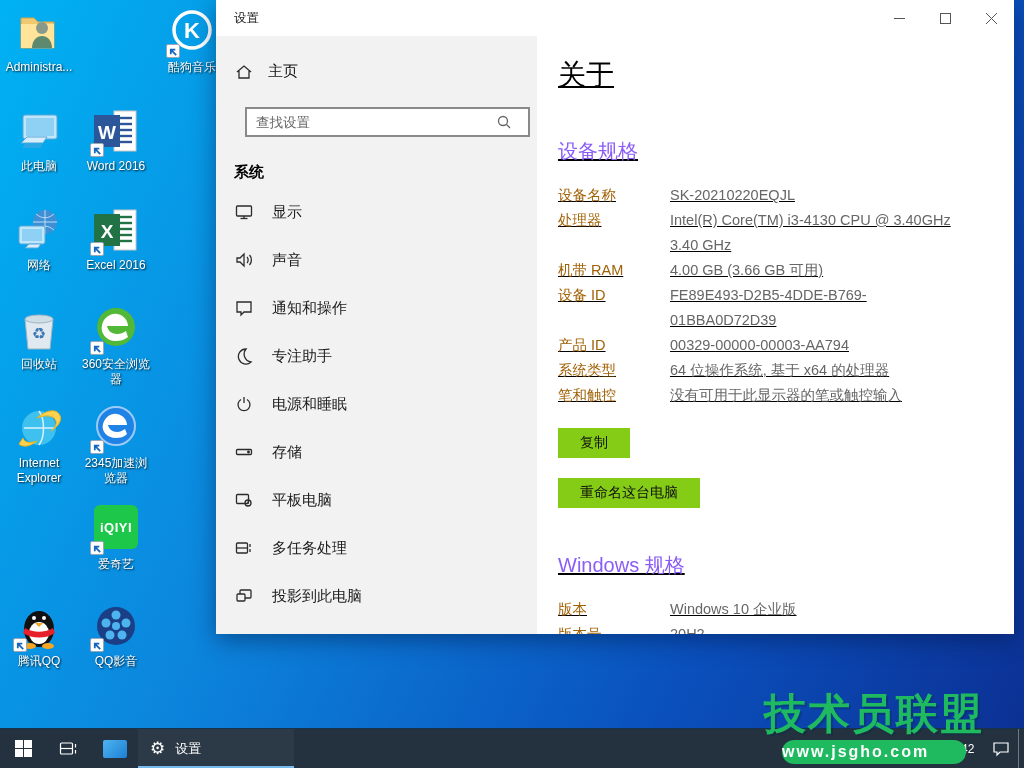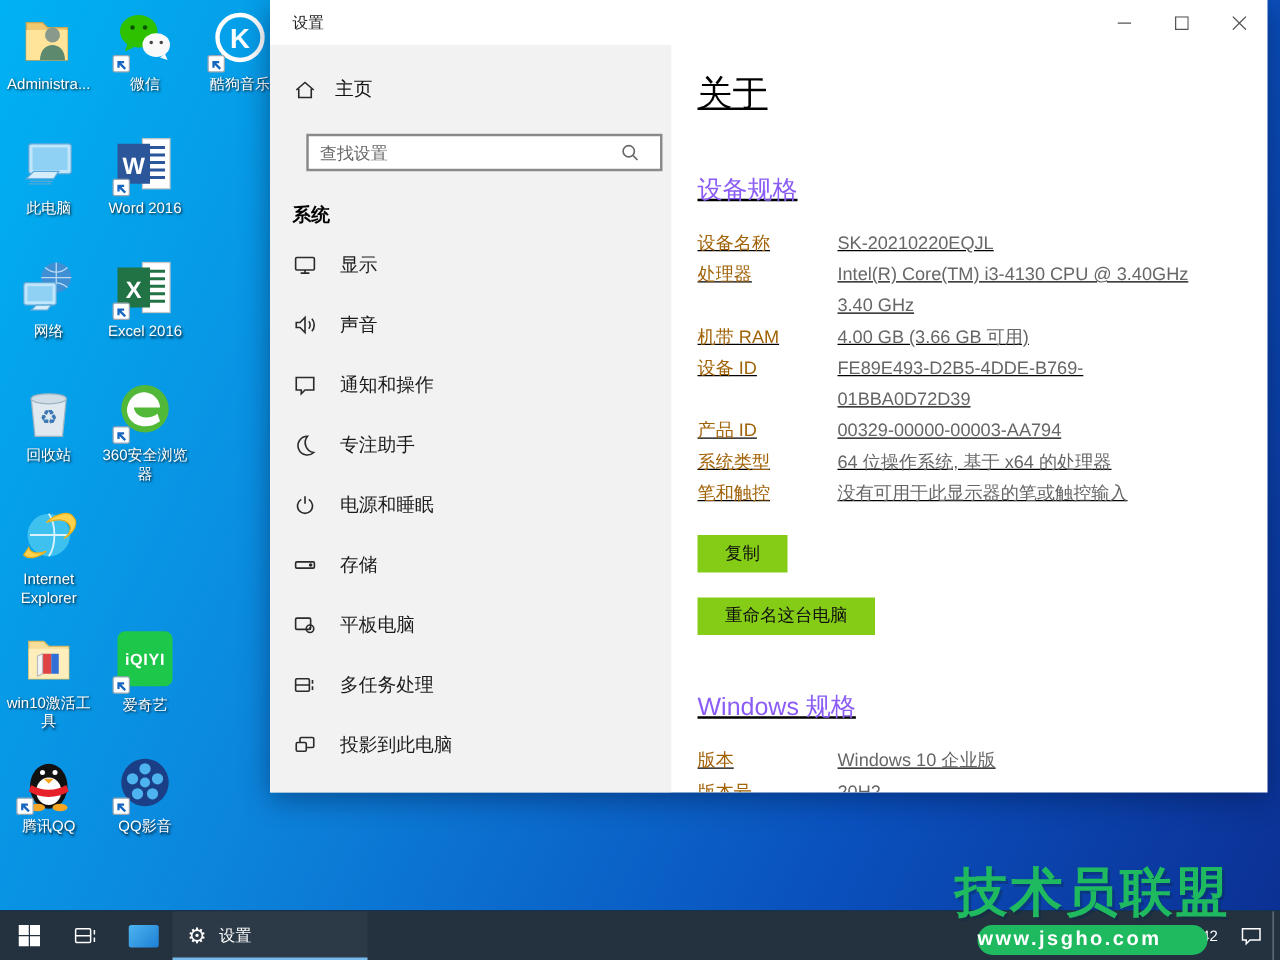--- a/index.html
+++ b/index.html
@@ -86,40 +86,20 @@
       <svg width="48" height="48" viewBox="0 0 48 48">
           <path d="M6 10h13l4 4h16v26H6z" fill="#f0c870" stroke="#caa44e"></path>
           <path d="M6 16h33v24H6z" fill="#ffe49a"></path>
           <circle cx="27" cy="20" r="6" fill="#8a9a8a"></circle>
           <path d="M17 40c0-8 5-12 10-12s10 4 10 12z" fill="#5d8a6e"></path>
         </svg>
     </div>
     <div class="lbl">Administra...</div>
   </div>
 
-  <div class="dicon" style="left:78px;top:8px">
-    <div class="art">
-      <svg width="48" height="48" viewBox="0 0 48 48">
-          <ellipse cx="19" cy="17" rx="15" ry="13" fill="#2dc100"></ellipse>
-          <path d="M10 27l-2 6 7-3z" fill="#2dc100"></path>
-          <circle cx="14" cy="14" r="1.8" fill="#0c5500"></circle>
-          <circle cx="24" cy="14" r="1.8" fill="#0c5500"></circle>
-          <ellipse cx="33" cy="28" rx="11" ry="9.5" fill="#fafafa"></ellipse>
-          <path d="M40 35l2 5-6-2z" fill="#fafafa"></path>
-          <circle cx="29" cy="26" r="1.4" fill="#444"></circle>
-          <circle cx="37" cy="26" r="1.4" fill="#444"></circle>
-        </svg>
-      <span class="sc">
-          <svg viewBox="0 0 10 10">
-            <path d="M2 8V3h5M2 3l6 6" stroke="#1666c0" stroke-width="2" fill="none"></path>
-          </svg>
-        </span>
-    </div>
-    <div class="lbl">微信</div>
-  </div>
 
   <div class="dicon" style="left:154px;top:8px">
     <div class="art">
       <svg width="48" height="48" viewBox="0 0 48 48">
           <circle cx="24" cy="22" r="18" fill="none" stroke="#fff" stroke-width="3.5"></circle>
           <text x="24" y="30" text-anchor="middle" font-size="22" font-weight="bold" fill="#fff" font-family="Liberation Sans,sans-serif">K</text>
         </svg>
       <span class="sc">
           <svg viewBox="0 0 10 10">
             <path d="M2 8V3h5M2 3l6 6" stroke="#1666c0" stroke-width="2" fill="none"></path>
@@ -236,34 +216,37 @@
           <circle cx="24" cy="24" r="17" fill="#3fc1f0"></circle>
           <path d="M9 24h30M24 7c6 8 6 26 0 34" stroke="#d9f2fc" fill="none" stroke-width="1.5"></path>
           <path d="M44 10c-4-6-14-3-22 4 10-4 17-2 19 3 1 3-1 7-5 10 8-5 12-12 8-17z" fill="#ffd24d" stroke="#e8b21e"></path>
           <path d="M4 40c4 4 12 2 18-3-8 3-13 1-14-3z" fill="#ffd24d" stroke="#e8b21e"></path>
         </svg>
     </div>
     <div class="lbl">Internet
 Explorer</div>
   </div>
 
-
-  <div class="dicon" style="left:1px;top:503px">
-    <div class="art">
-      <svg width="48" height="48" viewBox="0 0 48 48">
-          <path d="M8 10h12l4 4h16v26H8z" fill="#f6dd9a" stroke="#d8b964"></path>
-          <path d="M8 16h32v24H8z" fill="#fdeebb"></path>
-          <rect x="19" y="20" width="7" height="16" fill="#e04343"></rect>
-          <rect x="26" y="20" width="6" height="16" fill="#2f6fd6"></rect>
-          <path d="M19 20l-4 2v16l4-2z" fill="#f5f5f5" stroke="#bbb"></path>
-        </svg>
-    </div>
-    <div class="lbl">win10激活工
-具</div>
-  </div>
+  <div class="dicon" style="left:78px;top:404px">
+    <div class="art">
+      <svg width="48" height="48" viewBox="0 0 48 48">
+          <circle cx="24" cy="22" r="19" fill="#1e82e6"></circle>
+          <circle cx="24" cy="22" r="19" fill="none" stroke="#9cccf5" stroke-width="2"></circle>
+          <path d="M11 20c2-7 8-11 14-10 6 1 10 6 10 11H16c1 4 4 7 9 7 3 0 5-1 8-3l2 5c-3 3-7 4-11 4-9 0-15-7-13-14z" fill="#fff"></path>
+        </svg>
+      <span class="sc">
+          <svg viewBox="0 0 10 10">
+            <path d="M2 8V3h5M2 3l6 6" stroke="#1666c0" stroke-width="2" fill="none"></path>
+          </svg>
+        </span>
+    </div>
+    <div class="lbl">2345加速浏
+览器</div>
+  </div>
+
 
   <div class="dicon" style="left:78px;top:503px">
     <div class="art">
       <div class="tile" style="background:#1cc749;font-size:13px;letter-spacing:.5px">iQIYI</div>
       <span class="sc">
           <svg viewBox="0 0 10 10">
             <path d="M2 8V3h5M2 3l6 6" stroke="#1666c0" stroke-width="2" fill="none"></path>
           </svg>
         </span>
     </div>

